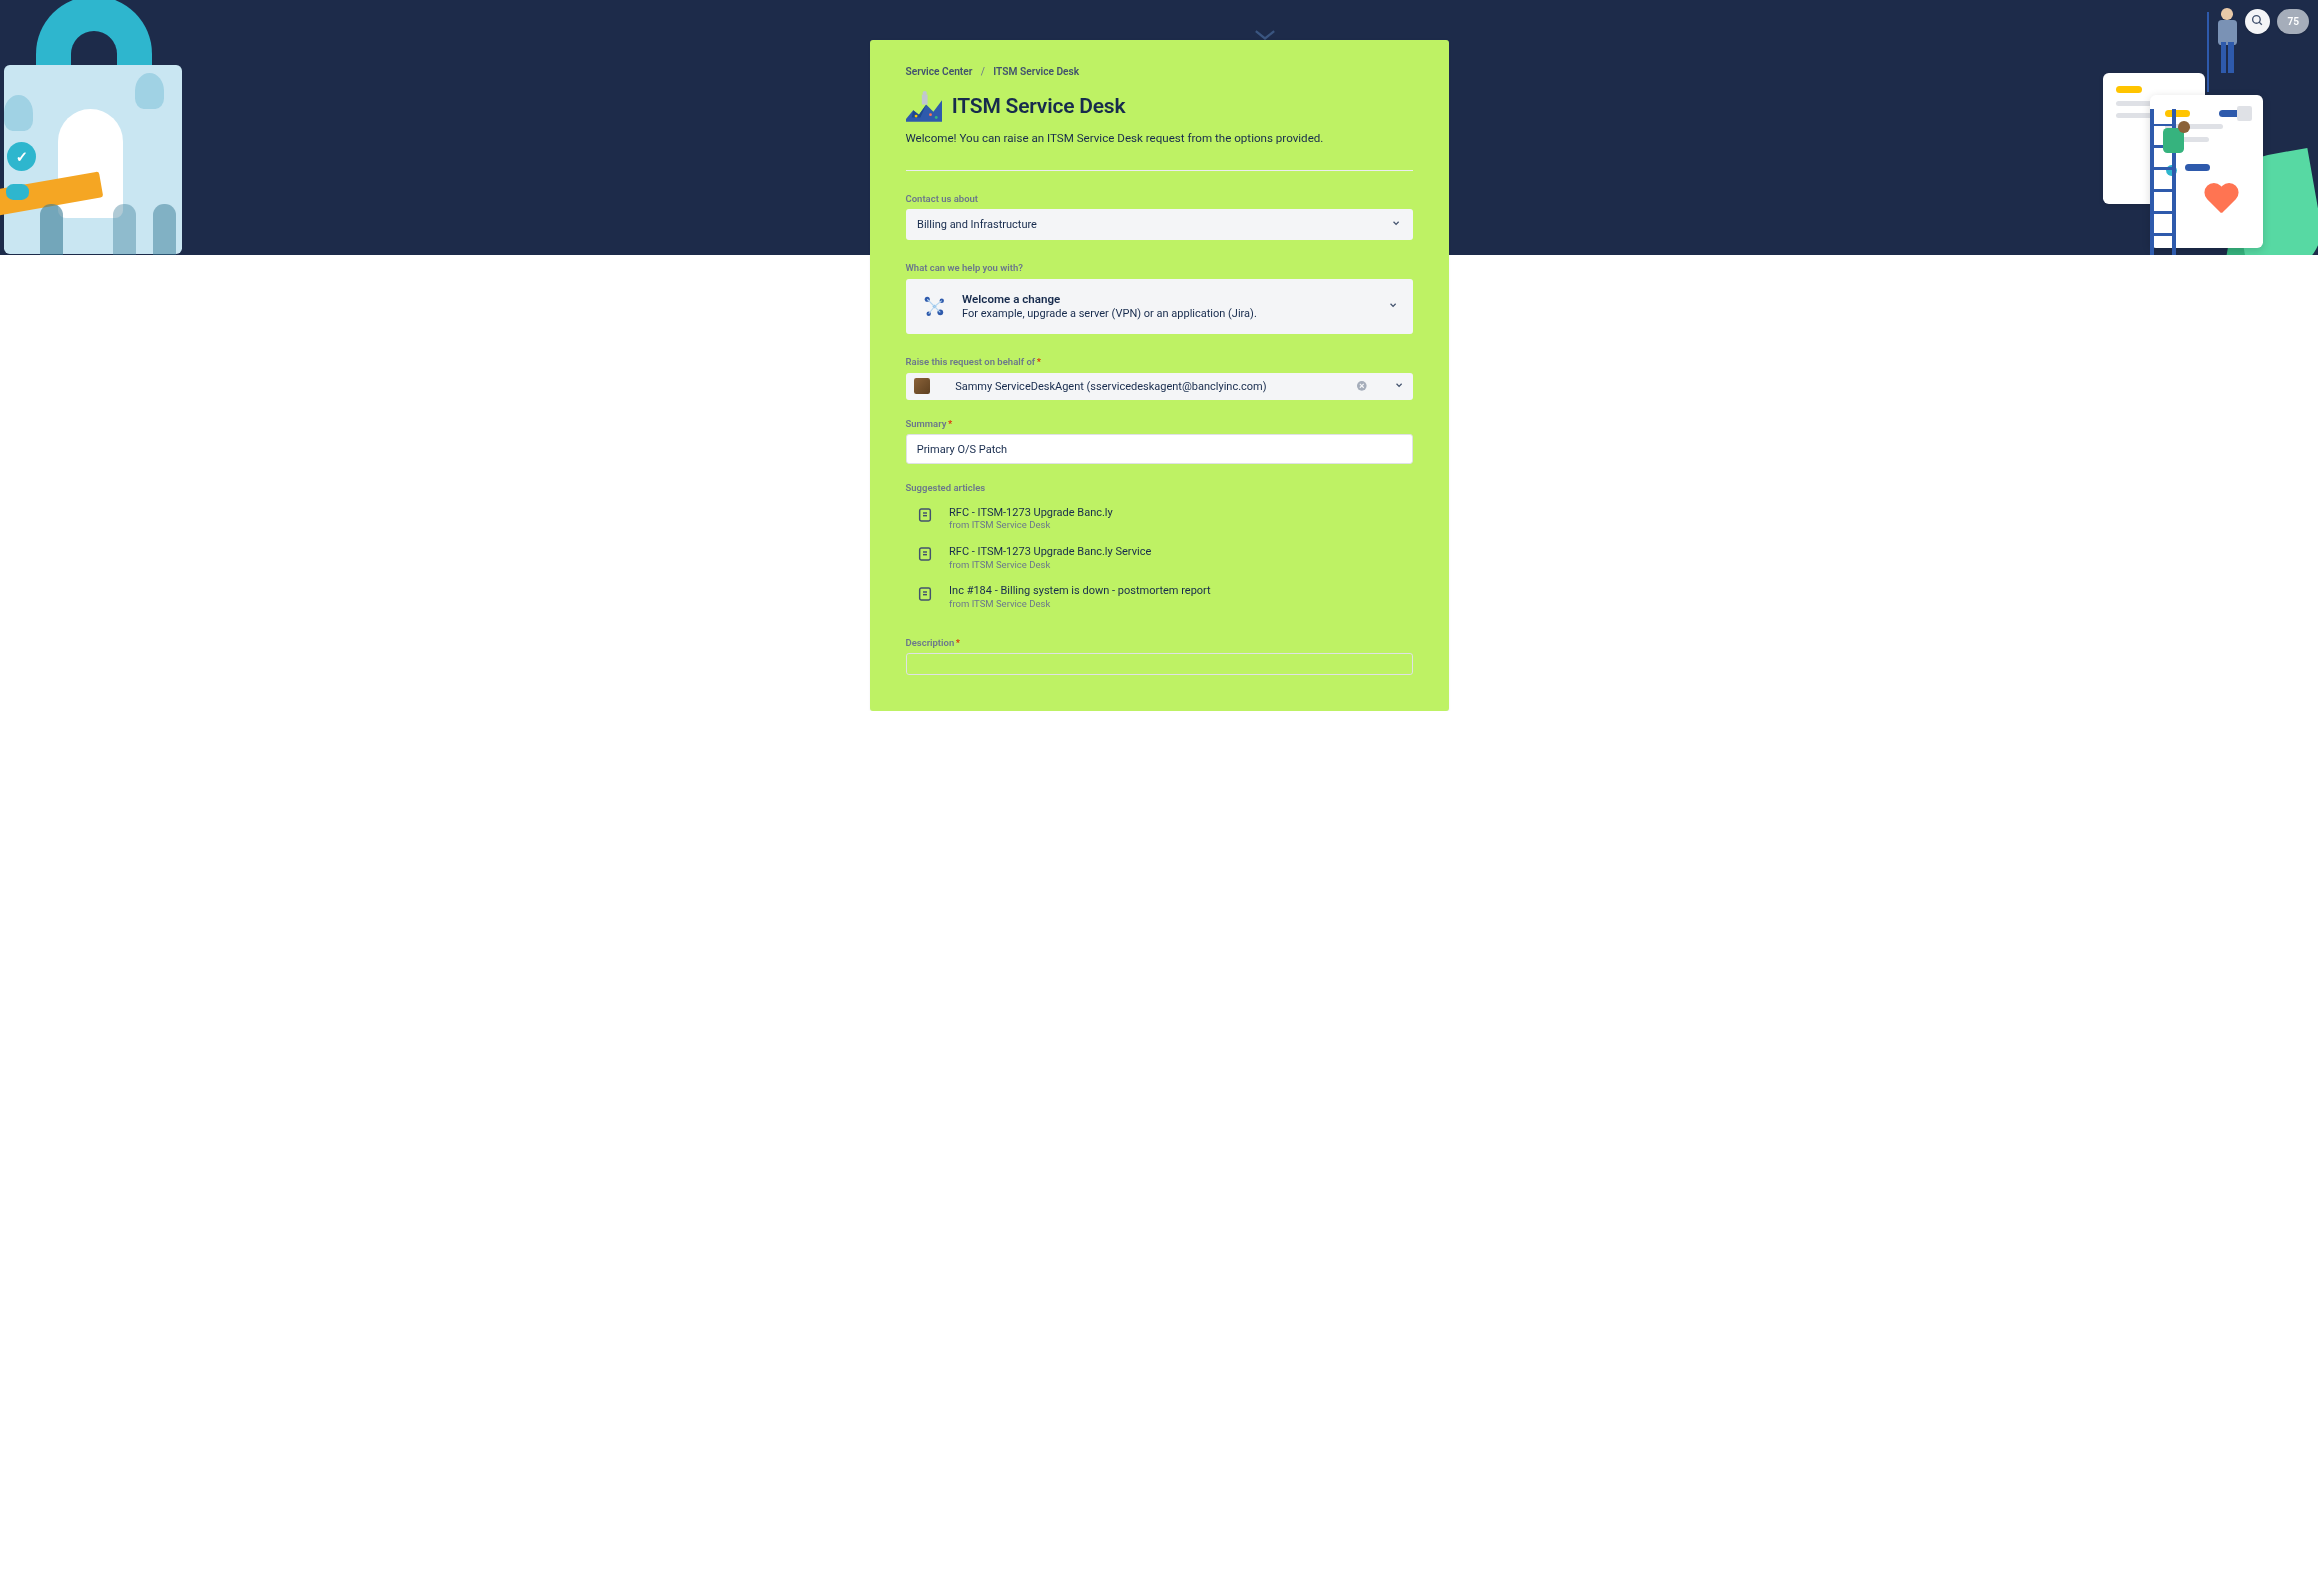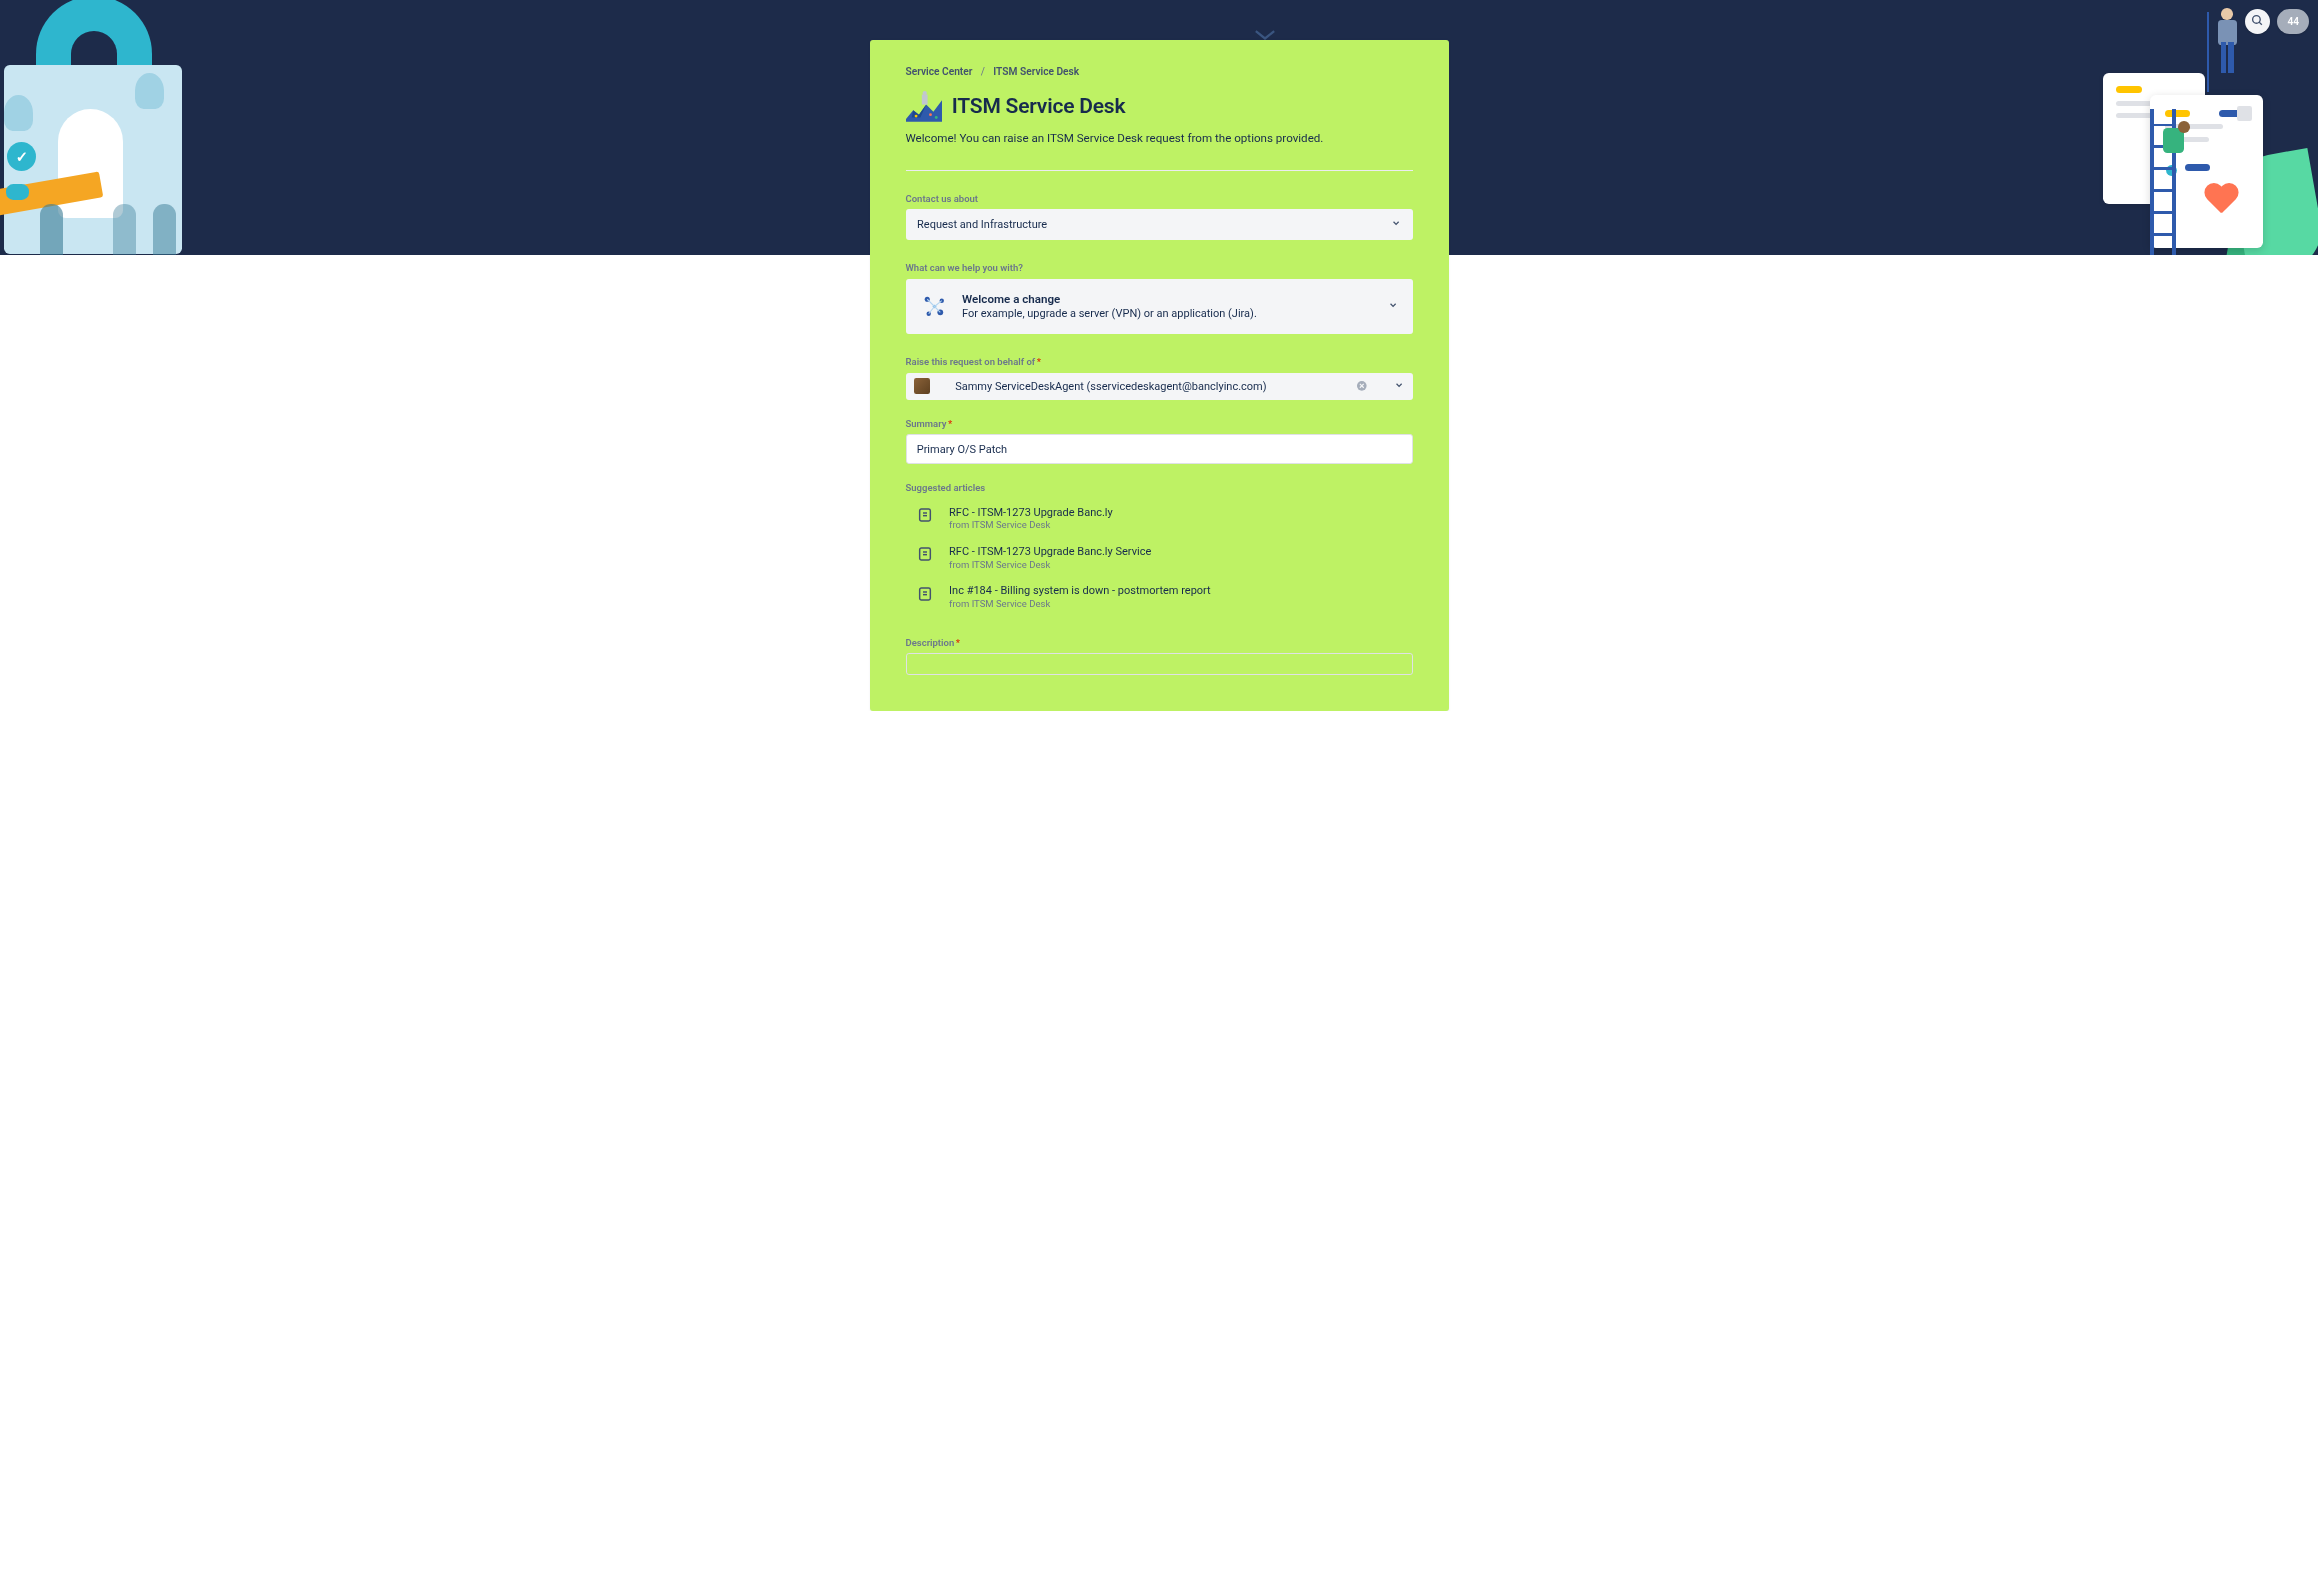--- a/index.html
+++ b/index.html
@@ -596,21 +596,21 @@
   <div class="top-controls">
     <div class="round-btn">
       <span>
         <svg width="13" height="13" viewBox="0 0 24 24" fill="none" stroke="currentColor" stroke-width="2.5">
             <circle cx="10" cy="10" r="7"></circle>
             <line x1="20" y1="20" x2="15" y2="15"></line>
           </svg>
       </span>
     </div>
     <div class="pill-badge">
-      <span>44</span>
+      <span>75</span>
     </div>
   </div>
 </div>
 
 <div class="main-panel">
 
   <div class="breadcrumb">
     <a href="#">Service Center</a>
     <span class="sep">/</span>
     <a href="#">ITSM Service Desk</a>
@@ -630,21 +630,21 @@
     </div>
     <h1 class="page-title">ITSM Service Desk</h1>
   </div>
 
   <p class="welcome-text">Welcome! You can raise an ITSM Service Desk request from the options provided.</p>
 
   <hr class="divider">
 
   <label class="field-label">Contact us about</label>
   <div class="select-box">
-    <span>Request and Infrastructure</span>
+    <span>Billing and Infrastructure</span>
     <span class="chev">
       <svg width="10.2" height="10.2" viewBox="0 0 24 24" fill="none" stroke="currentColor" stroke-width="3">
           <path d="M6 9 L12 15 L18 9"></path>
         </svg>
     </span>
   </div>
 
   <label class="field-label">What can we help you with?</label>
   <div class="request-type-box">
     <div class="rt-icon">

